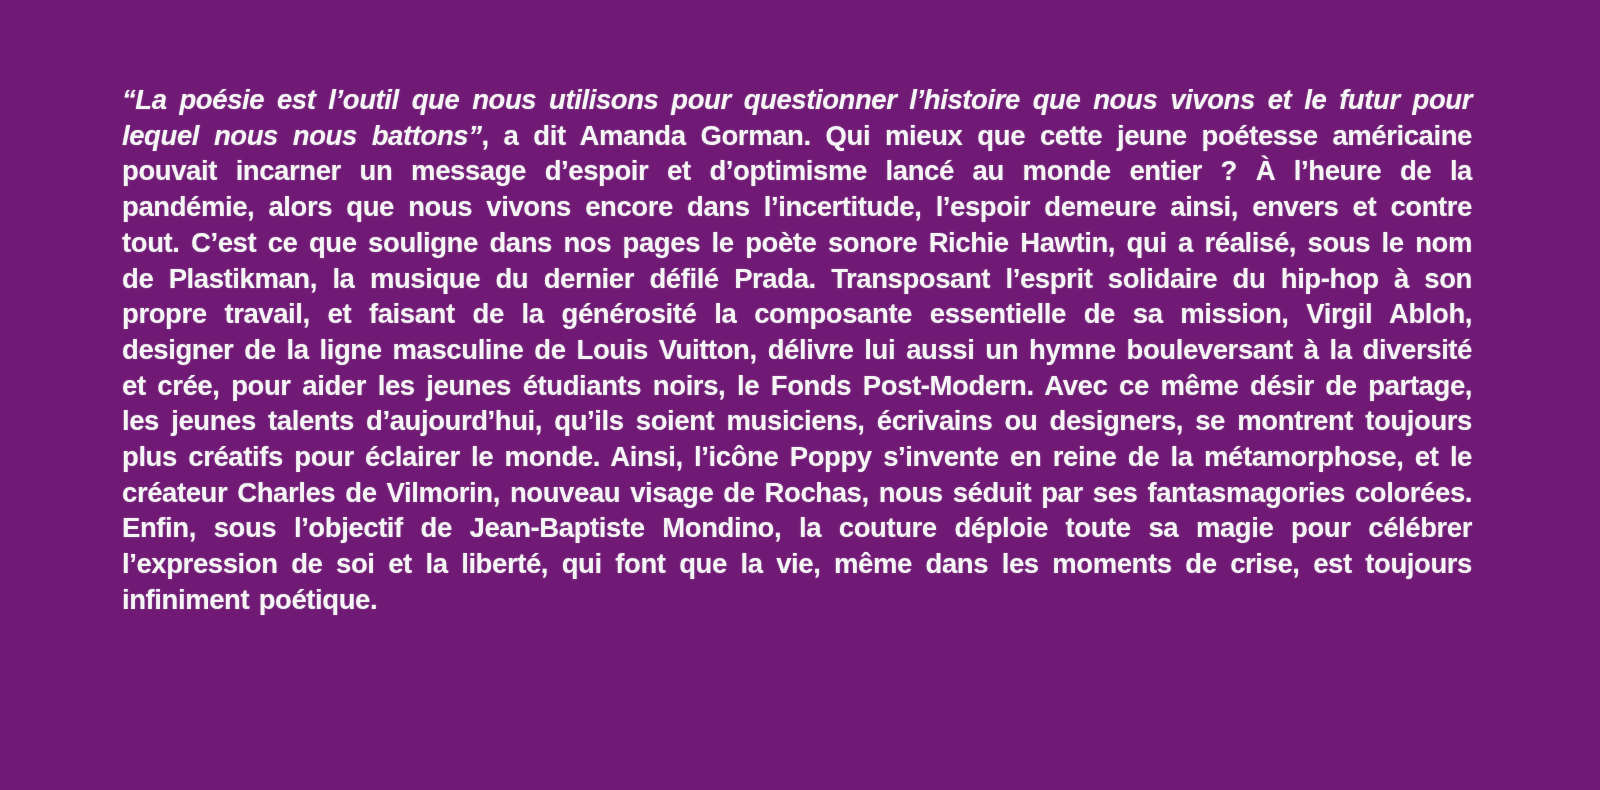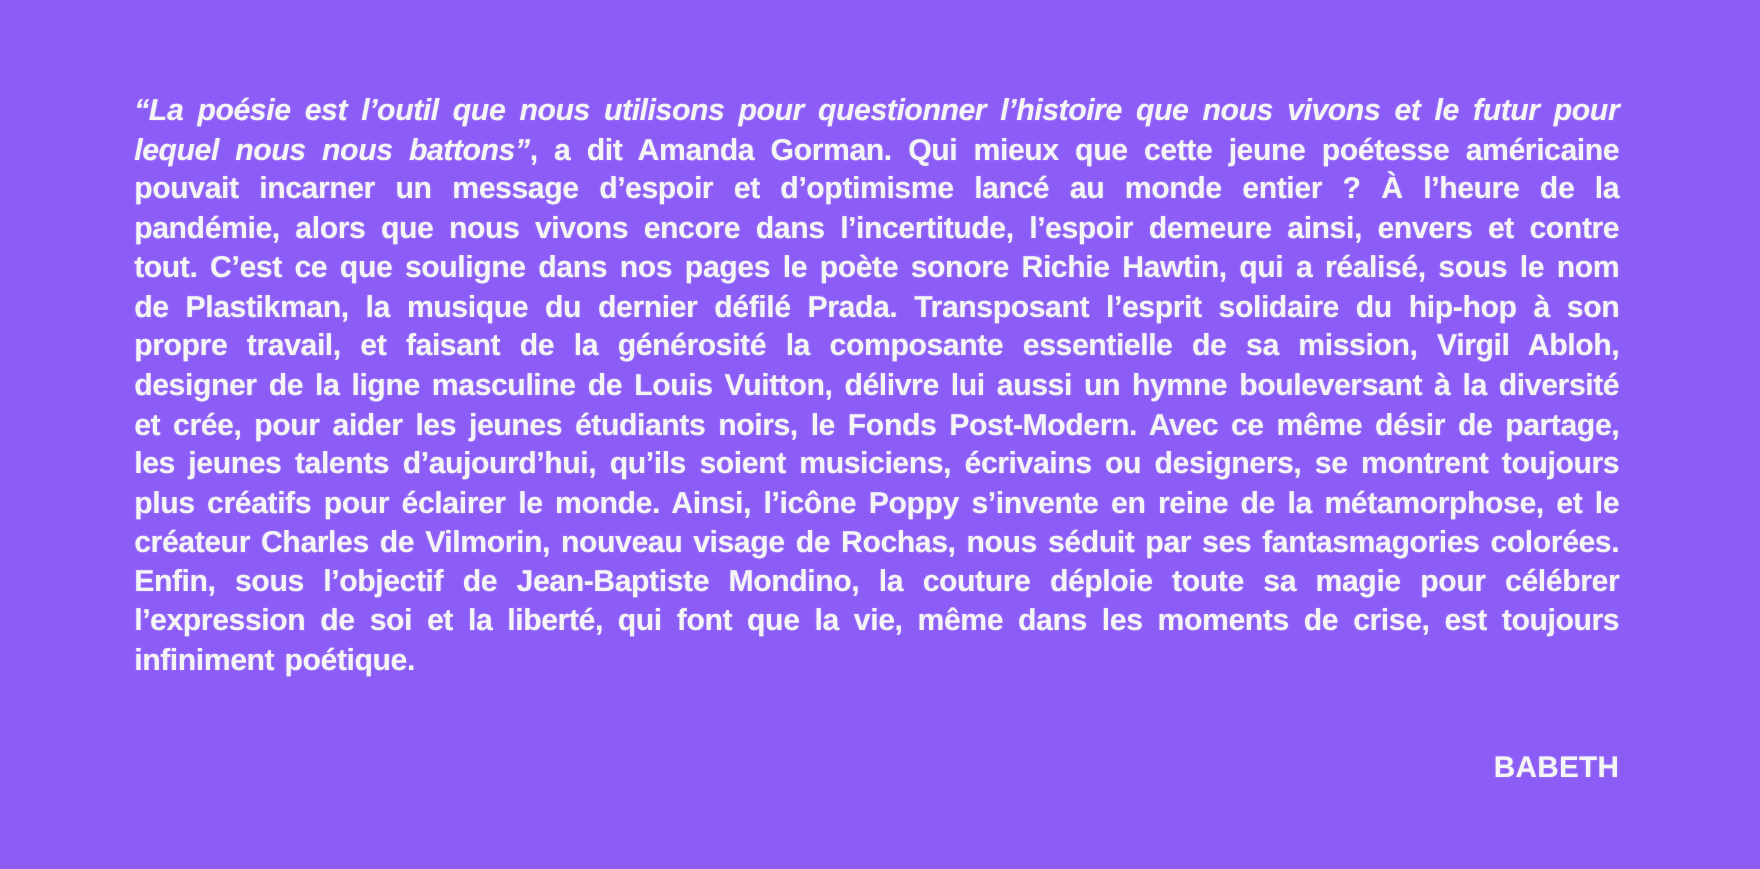--- a/index.html
+++ b/index.html
@@ -10,21 +10,21 @@
   body {
     width: 1600px;
     height: 790px;
     position: relative;
     overflow: hidden;
     font-family: "Liberation Sans", "DejaVu Sans", sans-serif;
   }
   .page {
     position: absolute;
     inset: 0;
-    background: #8b5cf6;
+    background: #701a75;
   }
   .editorial {
     position: absolute;
     left: 122px;
     top: 82px;
     width: 1350px;
     color: #f5f5f5;
   }
   .editorial p {
     margin: 0;
@@ -48,15 +48,14 @@
     color: #f5f5f5;
     text-shadow: 0 0 2px rgba(255,255,255,0.35);
   }
 </style>
 </head>
 <body>
 
 <div class="page">
   <div class="editorial">
     <p><span class="quote-italic">“La poésie est l’outil que nous utilisons pour questionner l’histoire que nous vivons et le futur pour lequel nous nous battons”</span><span>, a dit Amanda Gorman. Qui mieux que cette jeune poétesse américaine pouvait incarner un message d’espoir et d’optimisme lancé au monde entier ? À l’heure de la pandémie, alors que nous vivons encore dans l’incertitude, l’espoir demeure ainsi, envers et contre tout. C’est ce que souligne dans nos pages le poète sonore Richie Hawtin, qui a réalisé, sous le nom de Plastikman, la musique du dernier défilé Prada. Transposant l’esprit solidaire du hip-hop à son propre travail, et faisant de la générosité la composante essentielle de sa mission, Virgil Abloh, designer de la ligne masculine de Louis Vuitton, délivre lui aussi un hymne bouleversant à la diversité et crée, pour aider les jeunes étudiants noirs, le Fonds Post-Modern. Avec ce même désir de partage, les jeunes talents d’aujourd’hui, qu’ils soient musiciens, écrivains ou designers, se montrent toujours plus créatifs pour éclairer le monde. Ainsi, l’icône Poppy s’invente en reine de la métamorphose, et le créateur Charles de Vilmorin, nouveau visage de Rochas, nous séduit par ses fantasmagories colorées. Enfin, sous l’objectif de Jean-Baptiste Mondino, la couture déploie toute sa magie pour célébrer l’expression de soi et la liberté, qui font que la vie, même dans les moments de crise, est toujours infiniment poétique.</span></p>
-    <div class="signature">BABETH</div>
   </div>
 </div>
 
 </body></html>

